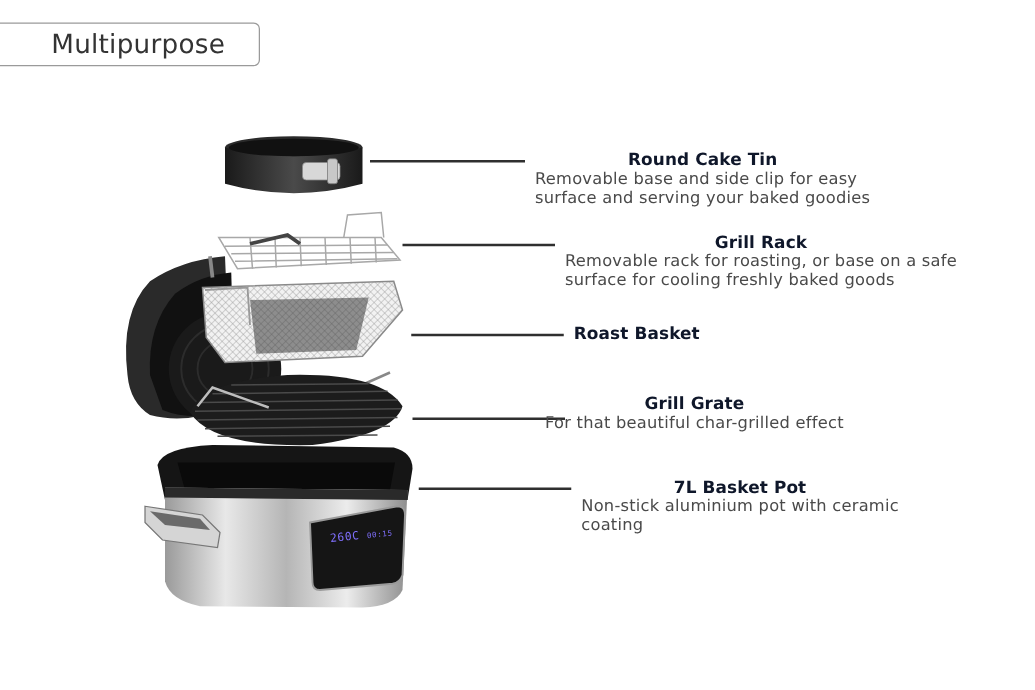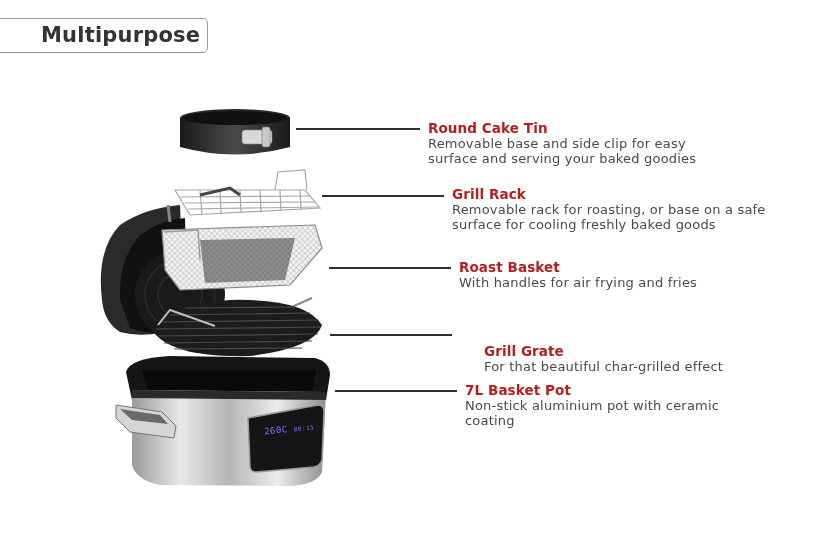--- a/index.html
+++ b/index.html
@@ -4,31 +4,31 @@
   <style>
     * { box-sizing: border-box; margin: 0; padding: 0; }
     html, body { width: 828px; height: 552px; background: #ffffff; overflow: hidden; }
     body { position: relative; font-family: "DejaVu Sans", "Liberation Sans", sans-serif; color: #2b2b2b; }
 
     .title-box {
       position: absolute; left: -12px; top: 18px; width: 220px; height: 35px;
       border: 1px solid #9a9a9a; border-radius: 5px; background: #fff;
     }
     .title-text {
-      position: absolute; left: 41px; top: 21px; font-size: 21px; font-weight: bold;
+      position: absolute; left: 41px; top: 21px; font-size: 21px; font-weight: normal;
       color: #333333; letter-spacing: 0.2px; line-height: 28px; font-family: "DejaVu Sans", sans-serif;
     }
 
     .product { position: absolute; left: 90px; top: 100px; width: 250px; height: 400px; }
     .product svg { width: 100%; height: 100%; display: block; }
 
     .leader { position: absolute; height: 2px; background: #2f2f2f; }
 
     .callout { position: absolute; }
-    .callout .c-title { font-size: 13.5px; font-weight: bold; color: #b91c1c; line-height: 15px; letter-spacing: 0.1px; }
+    .callout .c-title { font-size: 13.5px; font-weight: bold; color: #0f172a; line-height: 15px; letter-spacing: 0.1px; text-align: center; }
     .callout .c-desc { font-size: 13px; color: #4a4a4a; line-height: 15px; white-space: pre-line; letter-spacing: 0.2px; }
   </style>
 </head>
 <body>
 
 <div class="title-box"></div>
 <div class="title-text">Multipurpose</div>
 
 <div class="product">
   <svg viewBox="0 0 250 400" xmlns="http://www.w3.org/2000/svg">
@@ -132,24 +132,23 @@
 </div>
 
 <div class="callout" style="left:452px; top:187px;">
   <div class="c-title">Grill Rack</div>
   <div class="c-desc">Removable rack for roasting, or base on a safe
 surface for cooling freshly baked goods</div>
 </div>
 
 <div class="callout" style="left:459px; top:260px;">
   <div class="c-title">Roast Basket</div>
-  <div class="c-desc">With handles for air frying and fries</div>
 </div>
 
-<div class="callout" style="left:484px; top:316px;margin-top:28px;">
+<div class="callout" style="left:436px; top:316px;">
   <div class="c-title">Grill Grate</div>
   <div class="c-desc">For that beautiful char-grilled effect</div>
 </div>
 
 <div class="callout" style="left:465px; top:383px;">
   <div class="c-title">7L Basket Pot</div>
   <div class="c-desc">Non-stick aluminium pot with ceramic
 coating</div>
 </div>
 

